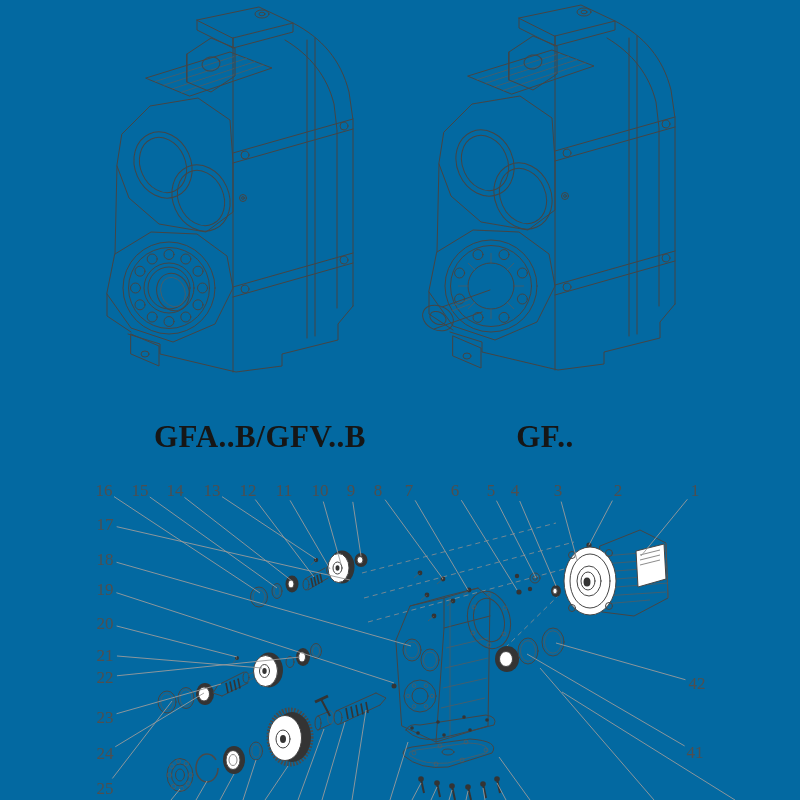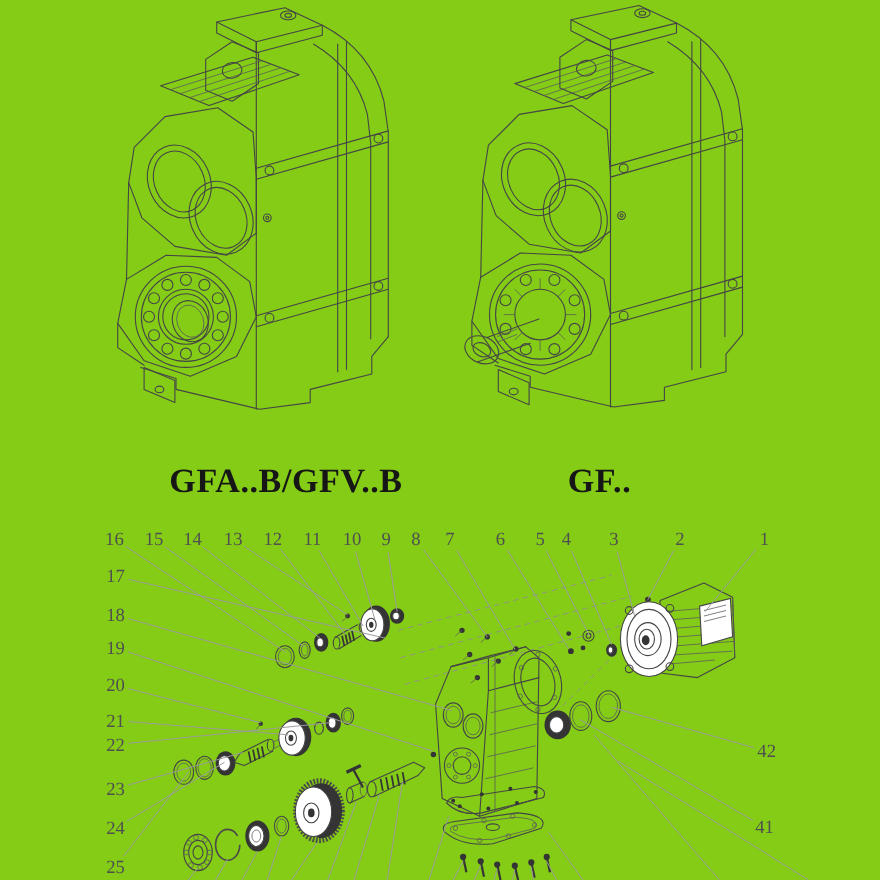--- a/index.html
+++ b/index.html
@@ -1,16 +1,16 @@
 <!DOCTYPE html>
 <html><head>
 <meta charset="utf-8">
 <style>
   html,body{margin:0;padding:0;background:#ffffff;}
-  .page{position:relative;width:800px;height:800px;background:#84cc16;overflow:hidden;
+  .page{position:relative;width:800px;height:800px;background:#0369a1;overflow:hidden;
         font-family:"Liberation Serif","DejaVu Serif",serif;}
   svg{display:block;}
   .draw{stroke:#454545;stroke-width:1;fill:none;stroke-linejoin:round;stroke-linecap:round;}
   .thin{stroke:#5a5a5a;stroke-width:.7;fill:none;}
   .dark{fill:#343434;stroke:none;}
   .whiteface{fill:#ffffff;stroke:#454545;stroke-width:1;}
   .leader{stroke:#9b9b9b;stroke-width:.9;fill:none;}
   .dashline{stroke:#8f8f8f;stroke-width:.8;fill:none;stroke-dasharray:5 4;}
   .calloutNum{font-family:"Liberation Serif","DejaVu Serif",serif;font-size:17px;fill:#4f4f4f;}
   .caption{font-family:"Liberation Serif","DejaVu Serif",serif;font-weight:bold;

